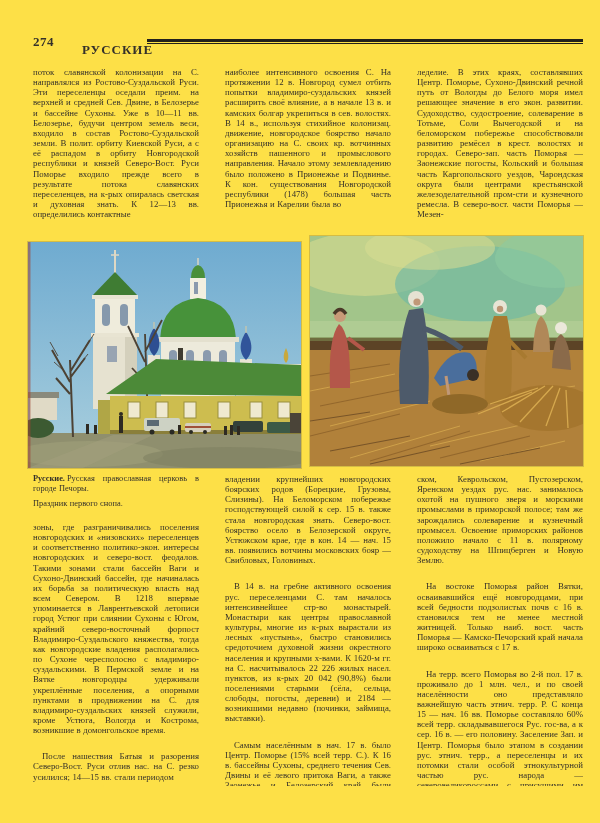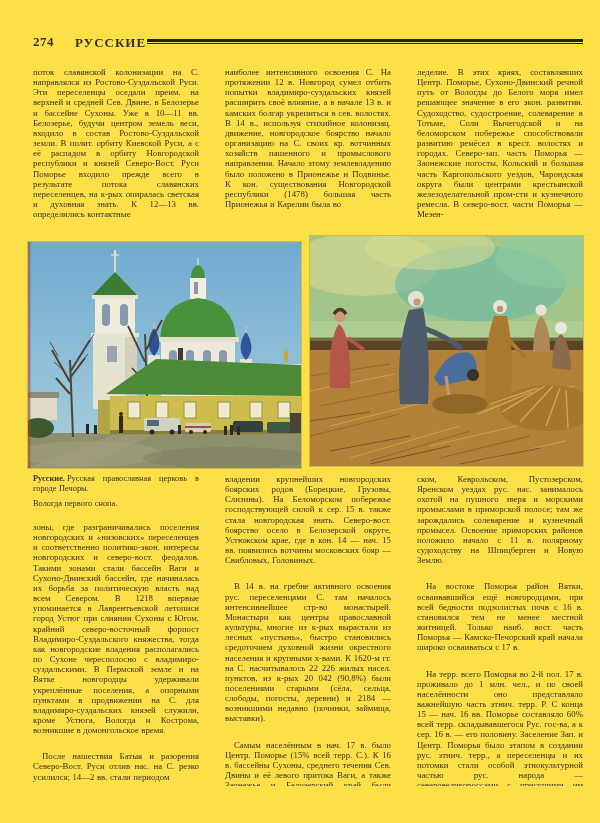--- a/index.html
+++ b/index.html
@@ -4,21 +4,21 @@
 <style>
   html,body{margin:0;padding:0;background:#d8d3c4;}
   .page{
     position:relative;width:600px;height:823px;margin:0 auto;
     background:#fde047;overflow:hidden;
     font-family:"Liberation Serif","DejaVu Serif",serif;
     color:#35312a;
   }
   
   .pagenum{position:absolute;left:33px;top:34px;font-size:13px;font-weight:bold;letter-spacing:.5px;}
-  .title{position:absolute;left:74px;top:34px;margin:1px;font-size:13px;font-weight:bold;letter-spacing:1px;}
+  .title{position:absolute;left:74px;top:34px;margin:8px;font-size:13px;font-weight:bold;letter-spacing:1px;}
   .rule{position:absolute;left:147px;top:39px;width:436px;}
   .rule .thick{height:2.6px;background:#23211c;}
   .rule .thin{height:1px;background:#23211c;margin-top:1.6px;}
   
   .row{position:absolute;left:33px;width:550px;display:flex;gap:26px;}
   .row-top{top:67px;height:160px;}
   .row-bottom{top:474px;height:312px;}
   .col{width:174px;height:100%;overflow:hidden;}
   .col p{margin:0;font-size:8.8px;line-height:10.15px;text-align:justify;word-spacing:.3px;}
   .col p.indent{text-indent:9px;margin-top:16px;}
@@ -204,23 +204,23 @@
       </g>
       <g stroke="#6b4a24" stroke-width="1.2" opacity="0.8">
         <path d="M20,215 L100,200 M60,228 L140,210 M0,185 L60,176 M150,228 L230,212"></path>
       </g>
     </svg>
   </figure>
 
   <section class="row row-bottom">
     <div class="col">
       <p class="caption"><b>Русские.</b><span>Русская православная церковь в городе Печоры.</span></p>
-      <p class="caption last">Вологда первого снопа.</p>
+      <p class="caption last">Праздник первого снопа.</p>
       <p>зоны, где разграничивались поселения новгородских и «низовских» переселенцев и соответственно политико-экон. интересы новгородских и северо-вост. феодалов. Такими зонами стали бассейн Ваги и Сухоно-Двинский бассейн, где начиналась их борьба за политическую власть над всем Севером. В 1218 впервые упоминается в Лаврентьевской летописи город Устюг при слиянии Сухоны с Югом, крайний северо-восточный форпост Владимиро-Суздальского княжества, тогда как новгородские владения располагались по Сухоне чересполосно с владимиро-суздальскими. В Пермской земле и на Вятке новгородцы удерживали укреплённые поселения, а опорными пунктами в продвижении на С. для владимиро-суздальских князей служили, кроме Устюга, Вологда и Кострома, возникшие в домонгольское время.</p>
-      <p class="indent">После нашествия Батыя и разорения Северо-Вост. Руси отлив нас. на С. резко усилился; 14—2 вв. стали периодом</p>
+      <p class="indent">После нашествия Батыя и разорения Северо-Вост. Руси отлив нас. на С. резко усилился; 14—15 вв. стали периодом</p>
     </div>
     <div class="col">
       <p>владении крупнейших новгородских боярских родов (Борецкие, Грузовы, Слизины). На Беломорском побережье господствующей силой к сер. 15 в. также стала новгородская знать. Северо-вост. боярство осело в Белозерской округе, Устюжском крае, где в кон. 14 — нач. 15 вв. появились вотчины московских бояр — Свибловых, Головиных.</p>
       <p class="indent">В 14 в. на гребне активного освоения рус. переселенцами С. там началось интенсивнейшее стр-во монастырей. Монастыри как центры православной культуры, многие из к-рых вырастали из лесных «пустынь», быстро становились средоточием духовной жизни окрестного населения и крупными х-вами. К 1620-м гг. на С. насчитывалось 22 226 жилых насел. пунктов, из к-рых 20 042 (90,8%) были поселениями старыми (сёла, сельца, слободы, погосты, деревни) и 2184 — возникшими недавно (починки, займища, выставки).</p>
       <p class="indent">Самым населённым в нач. 17 в. было Центр. Поморье (15% всей терр. С.). К 16 в. бассейны Сухоны, среднего течения Сев. Двины и её левого притока Ваги, а также Заонежье и Белозерский край были наиболее обжитыми, там интенсивно развивалось пашенное зем-</p>
     </div>
     <div class="col">
       <p>ском, Кеврольском, Пустозерском, Яренском уездах рус. нас. занималось охотой на пушного зверя и морскими промыслами в приморской полосе; там же зарождались солеварение и кузнечный промысел. Освоение приморских районов положило начало с 11 в. полярному судоходству на Шпицберген и Новую Землю.</p>
       <p class="indent">На востоке Поморья район Вятки, осваивавшийся ещё новгородцами, при всей бедности подзолистых почв с 16 в. становился тем не менее местной житницей. Только наиб. вост. часть Поморья — Камско-Печорский край начала широко осваиваться с 17 в.</p>
       <p class="indent">На терр. всего Поморья во 2-й пол. 17 в. проживало до 1 млн. чел., и по своей населённости оно представляло важнейшую часть этнич. терр. Р. С конца 15 — нач. 16 вв. Поморье составляло 60% всей терр. складывавшегося Рус. гос-ва, а к сер. 16 в. — его половину. Заселение Зап. и Центр. Поморья было этапом в создании рус. этнич. терр., а переселенцы и их потомки стали особой этнокультурной частью рус. народа — северовеликороссами с присущими им особенностями материальной и духовной культуры.</p>

